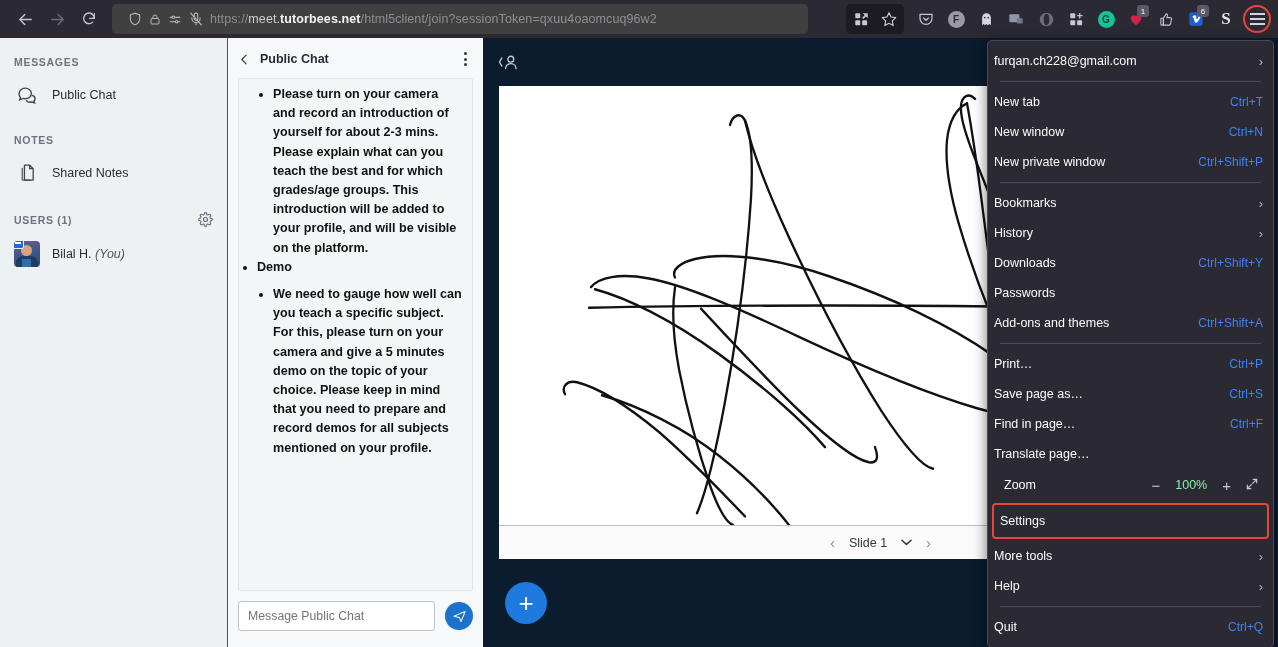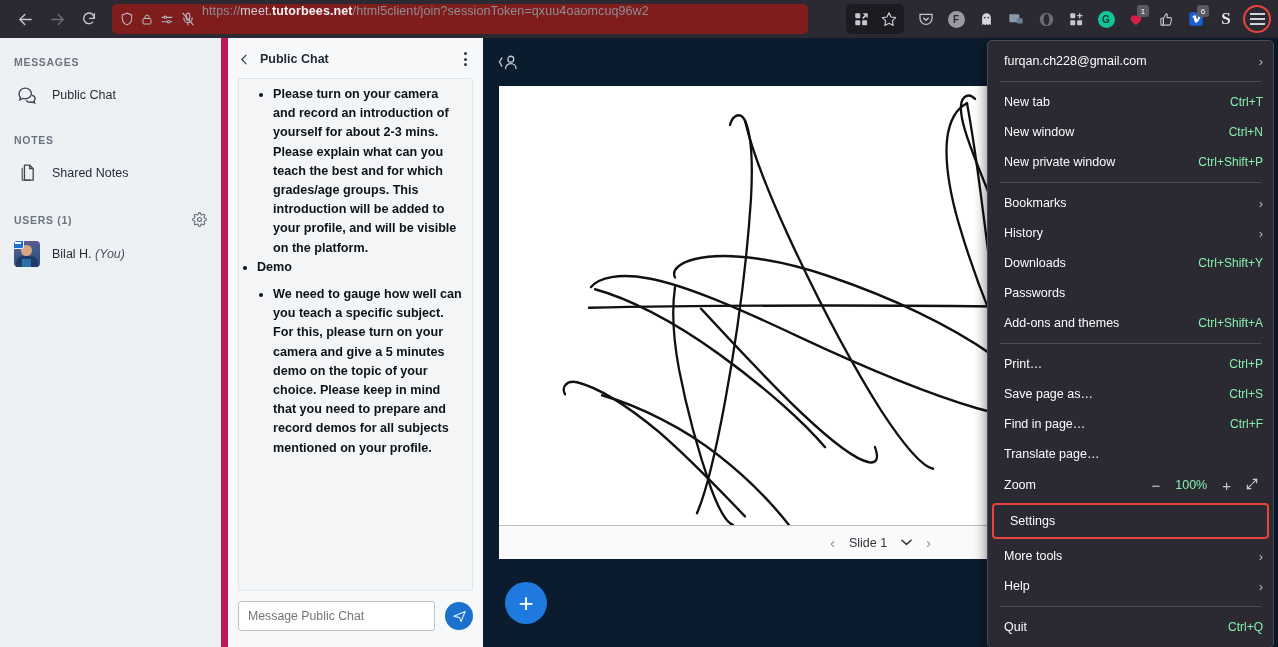--- a/index.html
+++ b/index.html
@@ -18,22 +18,22 @@
   }
   .nav-btns { display: flex; align-items: center; gap: 2px; padding-left: 10px; }
   .nav-btn {
     width: 30px; height: 28px; display: flex; align-items: center; justify-content: center;
     color: #c8c6cf; border-radius: 4px;
   }
   .nav-btn svg { display: block; }
   .nav-btn.disabled { color: #6f6d78; }
   .urlbar {
     margin-left: 8px; height: 30px; flex: 1; max-width: 696px;
-    background: #7f1d1d; border-radius: 5px;
-    display: flex; padding: 0 8px; gap: 7px;
+    background: #404040; border-radius: 5px;
+    display: flex; align-items: center; padding: 0 16px; gap: 7px;
   }
   .urlbar .ic { color: #b9b8c0; display: flex; align-items: center; }
   .urltext {
     font-size: 12.5px; color: #8f8d97; white-space: nowrap; overflow: hidden;
     letter-spacing: .1px;
   }
   .urltext b { color: #f2f1f6; font-weight: 700; }
   .urltext .host-pre { color: #cfcdd6; }
   .toolbar-right { display: flex; align-items: center; gap: 2px; padding-right: 6px; margin-left: auto; }
   .tb-ico {
@@ -53,21 +53,21 @@
   .hamburger-ring {
     position: absolute; width: 28px; height: 28px; border: 2.5px solid #e8443a;
     border-radius: 50%; top: 1px; left: 1px;
   }
   .hamburger { display: flex; flex-direction: column; gap: 3px; }
   .hamburger i { display: block; width: 15px; height: 2px; background: #d4d2db; }
 
   
   .sidebar {
     position: absolute; top: 38px; left: 0; width: 228px; height: 609px;
-    background: #eef1f3; border-right: 7px solid #be185d;
+    background: #eef1f3; border-right: 1px solid #be185d;
     padding: 14px 0 0 0;
   }
   .side-head {
     font-size: 10.5px; font-weight: 700; color: #6b7480; letter-spacing: .7px;
     padding: 4px 0 6px 14px; display:flex; align-items:center;
   }
   .side-head .gear { margin-left: auto; margin-right: 14px; color: #5a6673; display:flex; }
   .side-item {
     display: flex; align-items: center; gap: 12px; padding: 8px 14px; cursor: pointer;
   }
@@ -178,24 +178,24 @@
   }
 
   
   .ffmenu {
     position: absolute; top: 40px; right: 4px; width: 287px;
     background: #2b2a33; border: 1px solid #4a4958; border-radius: 5px;
     padding: 5px 0 5px 0; box-shadow: 0 3px 14px rgba(0,0,0,.55);
     color: #fbfbfe; z-index: 50;
   }
   .ffrow {
-    display: flex; align-items: center; height: 30px; padding: 0 10px 0 16px;
+    display: flex; align-items: center; height: 30px; padding: 0 10px 0 6px;
     font-size: 12.5px; cursor: pointer; color: #fbfbfe; white-space: nowrap;
   }
-  .ffrow .sc { margin-left: auto; color: #86efac; font-size: 12px; }
+  .ffrow .sc { margin-left: auto; color: #3b82f6; font-size: 12px; }
   .ffrow .chev { margin-left: auto; color: #b6b4c2; font-size: 13px; }
   .ffsep { height: 1px; background: #4c4b57; margin: 5px 12px; }
   .ffzoom { display:flex; align-items:center; height:32px; padding: 0 14px 0 16px; font-size:12.5px;}
   .ffzoom .zctl { margin-left:auto; display:flex; align-items:center; gap:14px; color:#cbc9d5; }
   .ffzoom .zctl .zval { font-size:12.5px; color:#86efac; min-width:34px; text-align:center;}
   .ffzoom .zbtn { cursor:pointer; font-size:15px; line-height:1; }
   .ff-highlight {
     border: 2px solid #e8443a; border-radius: 4px; margin: 2px 4px;
   }
   .ff-highlight .ffrow { height: 32px; }

